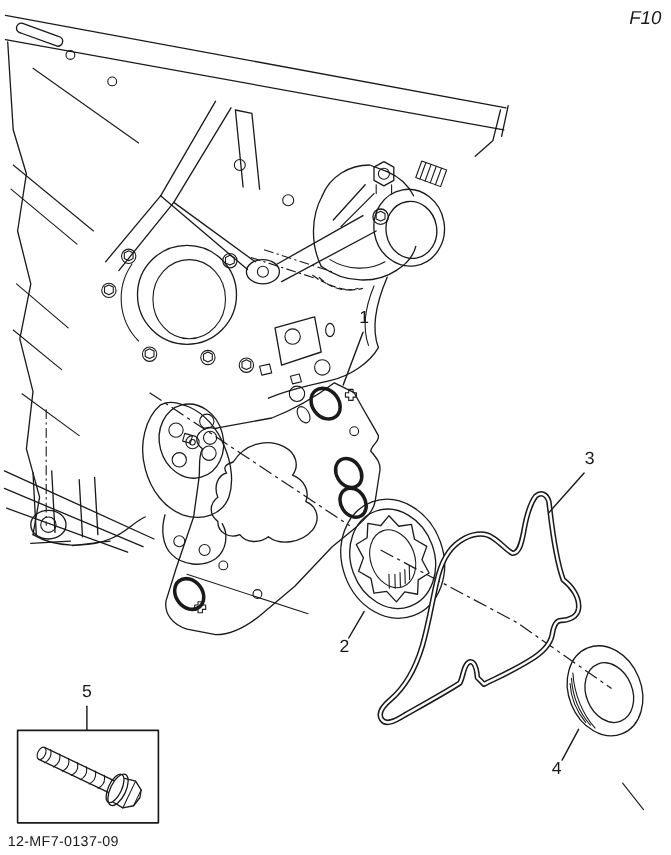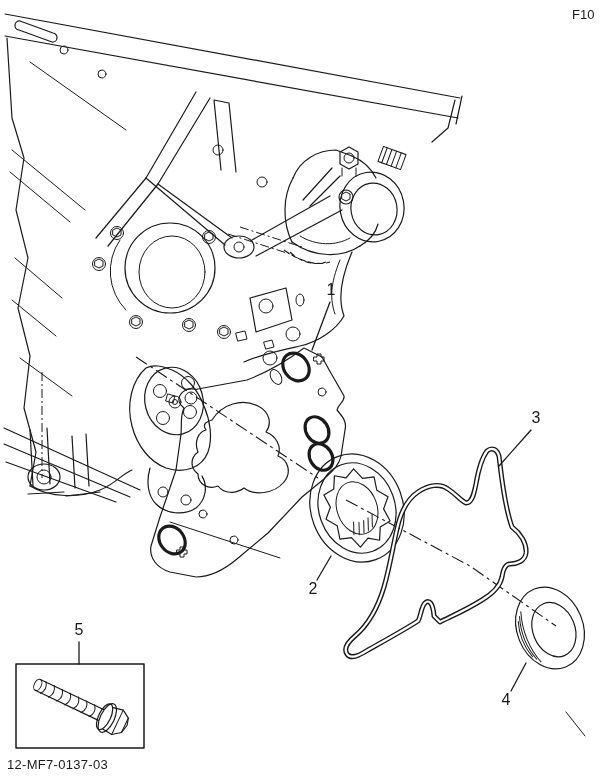--- a/index.html
+++ b/index.html
@@ -1,21 +1,21 @@
 <!DOCTYPE html>
 <html><head>
 <meta charset="utf-8">
 <style>
   html,body{margin:0;padding:0;background:#ffffff;}
   .page{position:relative;width:610px;height:777px;background:#ffffff;overflow:hidden;
         font-family:"Liberation Sans",sans-serif;color:#1a1a1a;}
   .page svg{position:absolute;left:0;top:0;}
   .co{position:absolute;transform:translate(-50%,-50%);font-size:16px;line-height:1;
       font-weight:500;color:#1a1a1a;user-select:none;}
-  .fig-code{position:absolute;left:572px;top:7px;font-size:13px;color:#1a1a1a;}
+  .fig-code{position:absolute;left:572px;top:7px;font-size:17px;color:#1a1a1a;font-style:italic;}
   .part-no{position:absolute;left:7px;top:757px;font-size:13px;letter-spacing:.3px;color:#1a1a1a;}
   .ln{stroke:#1a1a1a;fill:none;stroke-width:1.2;stroke-linecap:round;stroke-linejoin:round;}
   .thin{stroke-width:1;}
   .bead{stroke:#1a1a1a;fill:none;stroke-width:5;stroke-linejoin:round;stroke-linecap:round;}
   .beadgap{stroke:#ffffff;fill:none;stroke-width:2.2;stroke-linejoin:round;stroke-linecap:round;}
   .oring{stroke:#1a1a1a;fill:none;stroke-width:3.2;}
   .axis{stroke:#1a1a1a;fill:none;stroke-width:1.1;stroke-dasharray:13 4 3 4;}
   .dsh{stroke:#1a1a1a;fill:none;stroke-width:1.1;stroke-dasharray:6 3;}
   .dd2{stroke:#1a1a1a;fill:none;stroke-width:1;stroke-dasharray:9 3 2 3;}
 </style>
@@ -195,15 +195,15 @@
   </g>
 </svg>
 
 <span class="co" style="left:331px;top:290px">1</span>
 <span class="co" style="left:313px;top:589px">2</span>
 <span class="co" style="left:536px;top:418px">3</span>
 <span class="co" style="left:506px;top:700px">4</span>
 <span class="co" style="left:79px;top:630px">5</span>
 
 <span class="fig-code">F10</span>
-<span class="part-no">12-MF7-0137-03</span>
+<span class="part-no">12-MF7-0137-09</span>
 
 </div>
 
 </body></html>

